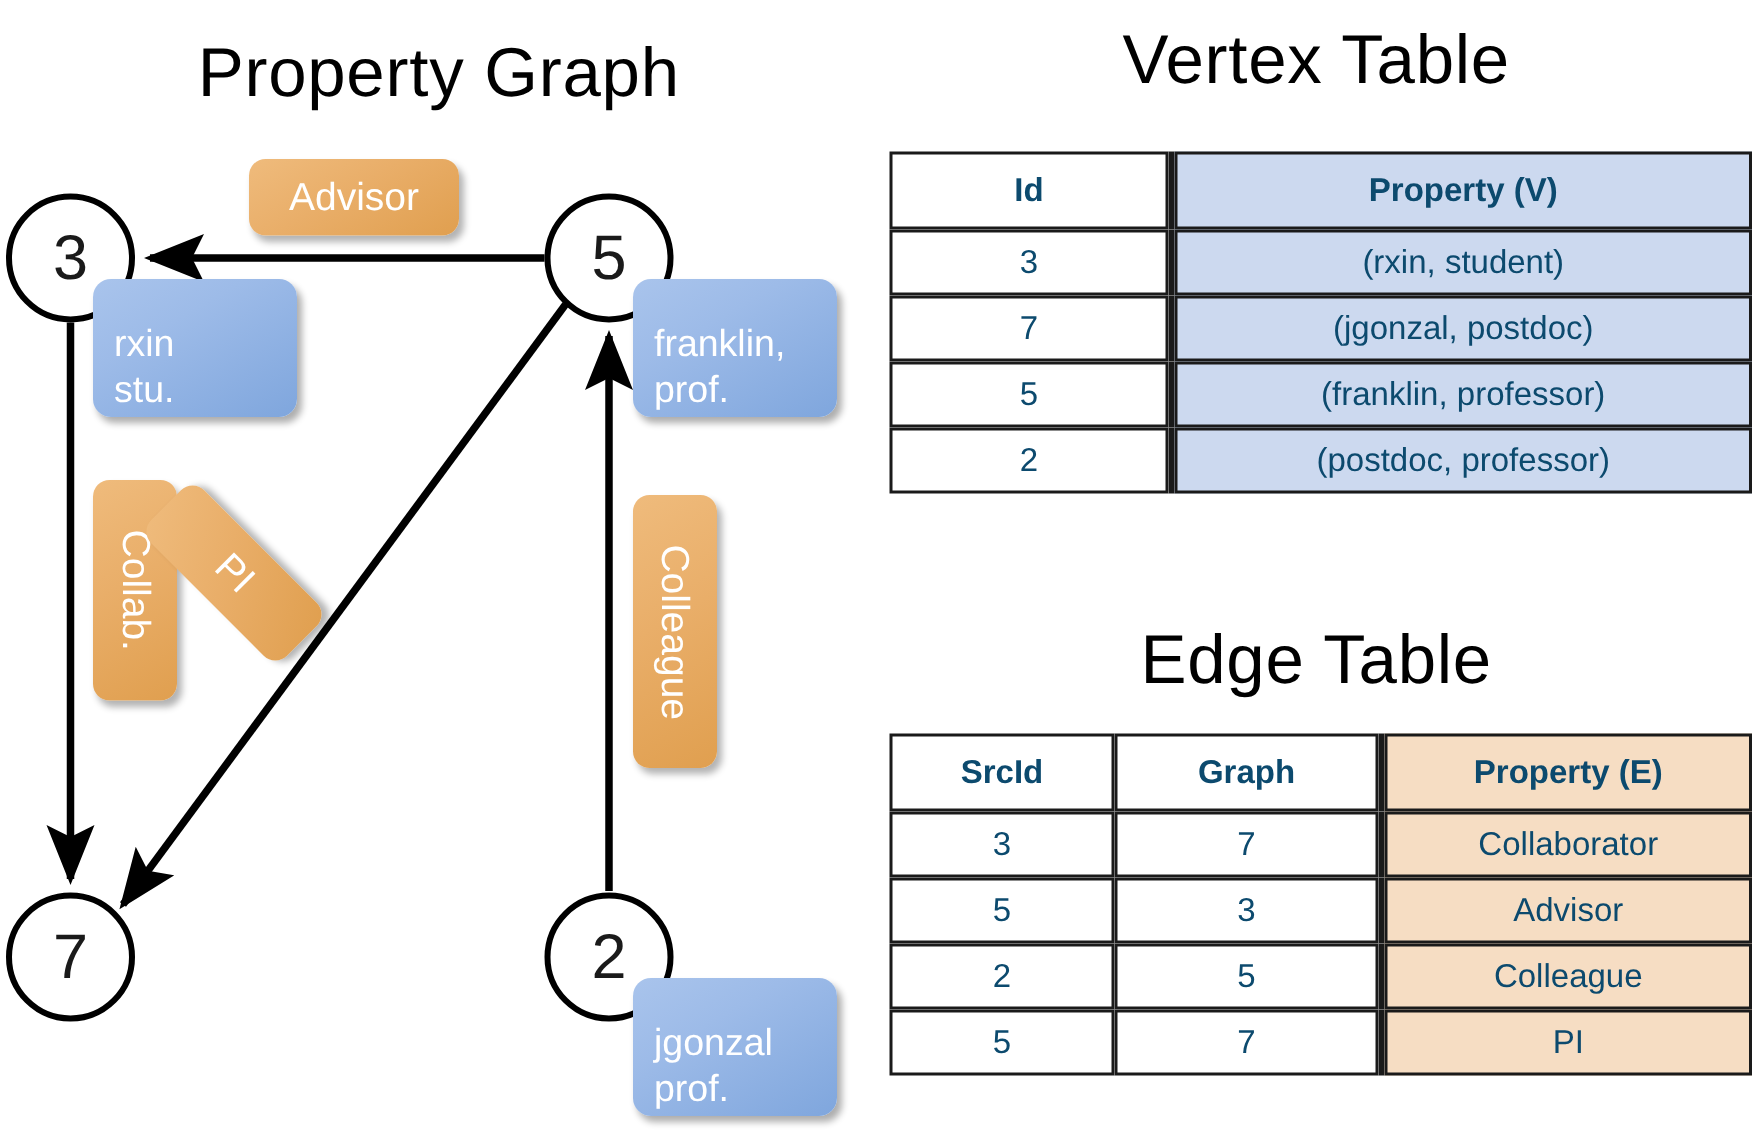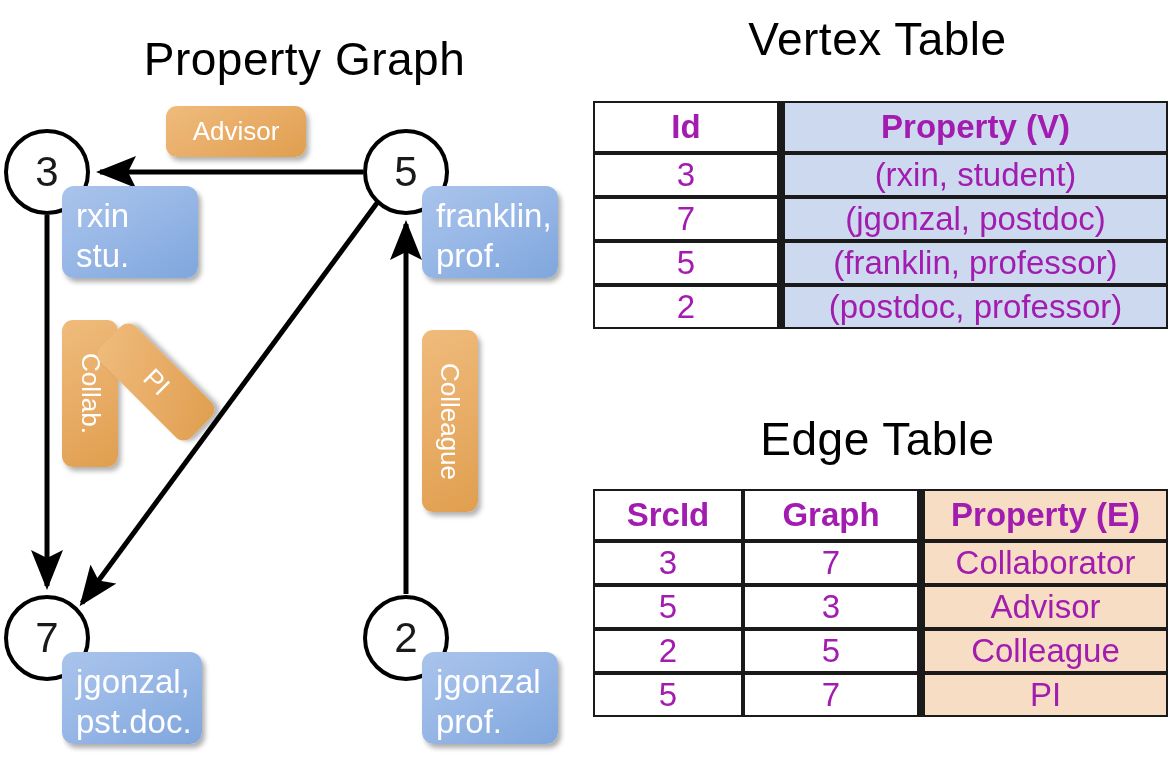--- a/index.html
+++ b/index.html
@@ -17,21 +17,21 @@
   .big-title{
     position:absolute;
     font-family:"Liberation Sans", sans-serif;
     font-weight:400;
     font-size:46px;
     letter-spacing:0.5px;
     color:#000;
     text-align:center;
     white-space:nowrap;
   }
-  #title-property-graph{left:0;top:32px;width:585px;margin-left:12px;}
+  #title-property-graph{left:0;top:21px;width:585px;}
   #title-vertex-table{left:585px;top:12px;width:585px;}
   #title-edge-table{left:585px;top:400px;width:585px;margin-top:12px;}
 
   
   #graph-area{left:0;top:0;width:585px;height:760px;}
   #graph-svg{position:absolute;left:0;top:0;width:585px;height:760px;}
 
   .vertex{
     position:absolute;
     width:86px;height:86px;
@@ -49,23 +49,23 @@
   #vertex-5{left:363px;top:129px;}
   #vertex-7{left:4px;top:595px;}
   #vertex-2{left:363px;top:595px;}
 
   .prop-box{
     position:absolute;
     border-radius:12px;
     background:linear-gradient(150deg,#a9c4ec 0%,#9dbbe8 35%,#7fa6dd 100%);
     box-shadow:3px 4px 5px rgba(0,0,0,0.32);
     color:#ffffff;
-    font-size:33px;
+    font-size:25px;
     line-height:1.22;
-    padding:10px 12px 10px 14px;
+    padding:28px 12px 10px 14px;
     box-sizing:border-box;
     z-index:5;
   }
   #prop-rxin{left:62px;top:186px;width:136px;height:92px;}
   #prop-franklin{left:422px;top:186px;width:136px;height:92px;}
   #prop-jgonzal{left:62px;top:652px;width:140px;height:92px;}
   #prop-istoica{left:422px;top:652px;width:136px;height:92px;}
 
   .edge-label{
     position:absolute;
@@ -88,22 +88,22 @@
     left:131px;top:318px;width:50px;height:128px;
     transform:rotate(-45deg);
   }
   #edge-label-pi span{transform:rotate(90deg);display:block;}
 
   
   table.tbl{
     position:absolute;
     border-collapse:separate;
     border-spacing:0;
-    font-size:33px;
-    color:#a21caf;
+    font-size:22px;
+    color:#0c4a6e;
     table-layout:fixed;
   }
   table.tbl td, table.tbl th{
     border:2px solid #1a1a1a;
     text-align:center;
     font-weight:400;
     padding:0;
     height:44px;
     box-sizing:border-box;
     white-space:nowrap;
@@ -157,24 +157,20 @@
   </div>
 
   <div class="prop-box" id="prop-rxin">
     <div>rxin</div>
     <div>stu.</div>
   </div>
   <div class="prop-box" id="prop-franklin">
     <div>franklin,</div>
     <div>prof.</div>
   </div>
-  <div class="prop-box" id="prop-jgonzal">
-    <div>jgonzal,</div>
-    <div>pst.doc.</div>
-  </div>
   <div class="prop-box" id="prop-istoica">
     <div>jgonzal</div>
     <div>prof.</div>
   </div>
 
   <div class="edge-label" id="edge-label-advisor">
     <span>Advisor</span>
   </div>
   <div class="edge-label" id="edge-label-collab">
     <span>Collab.</span>

